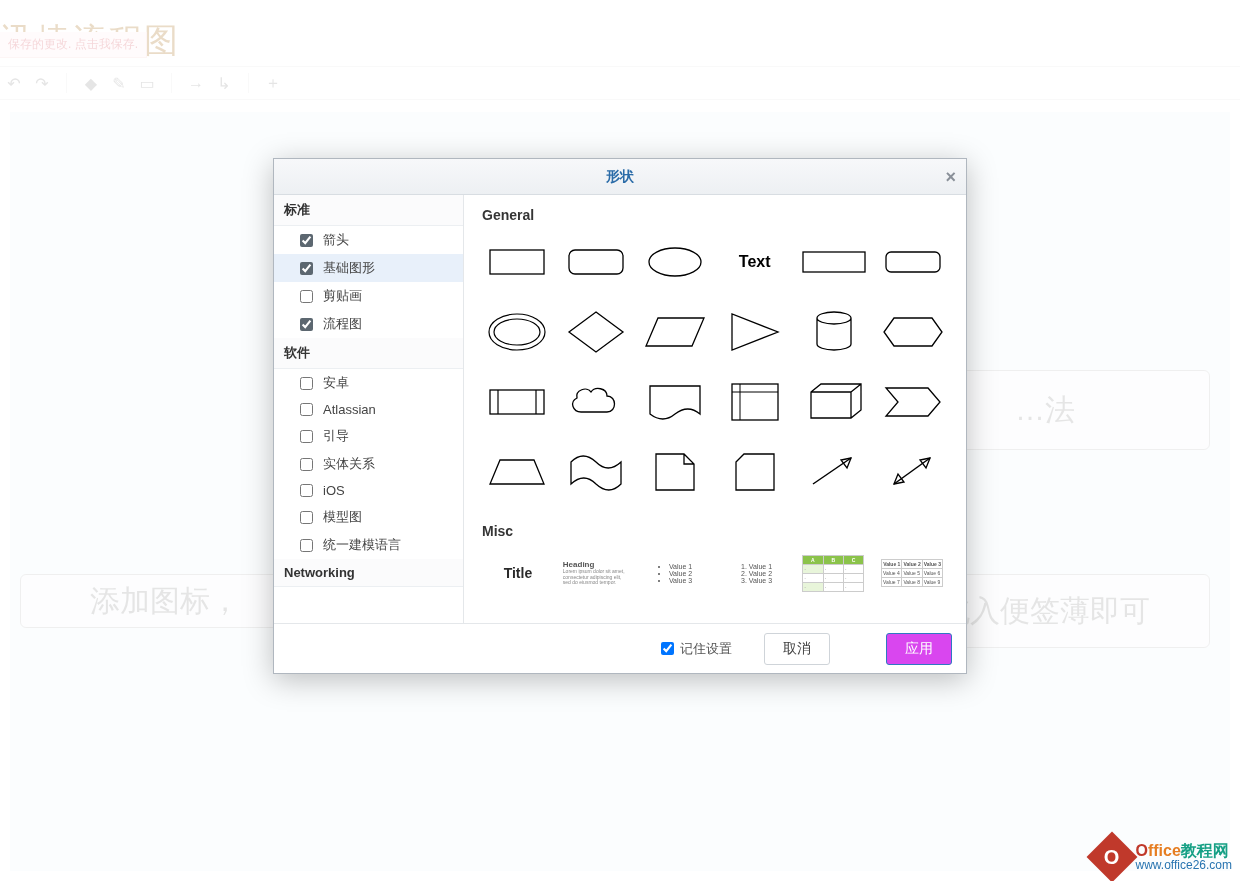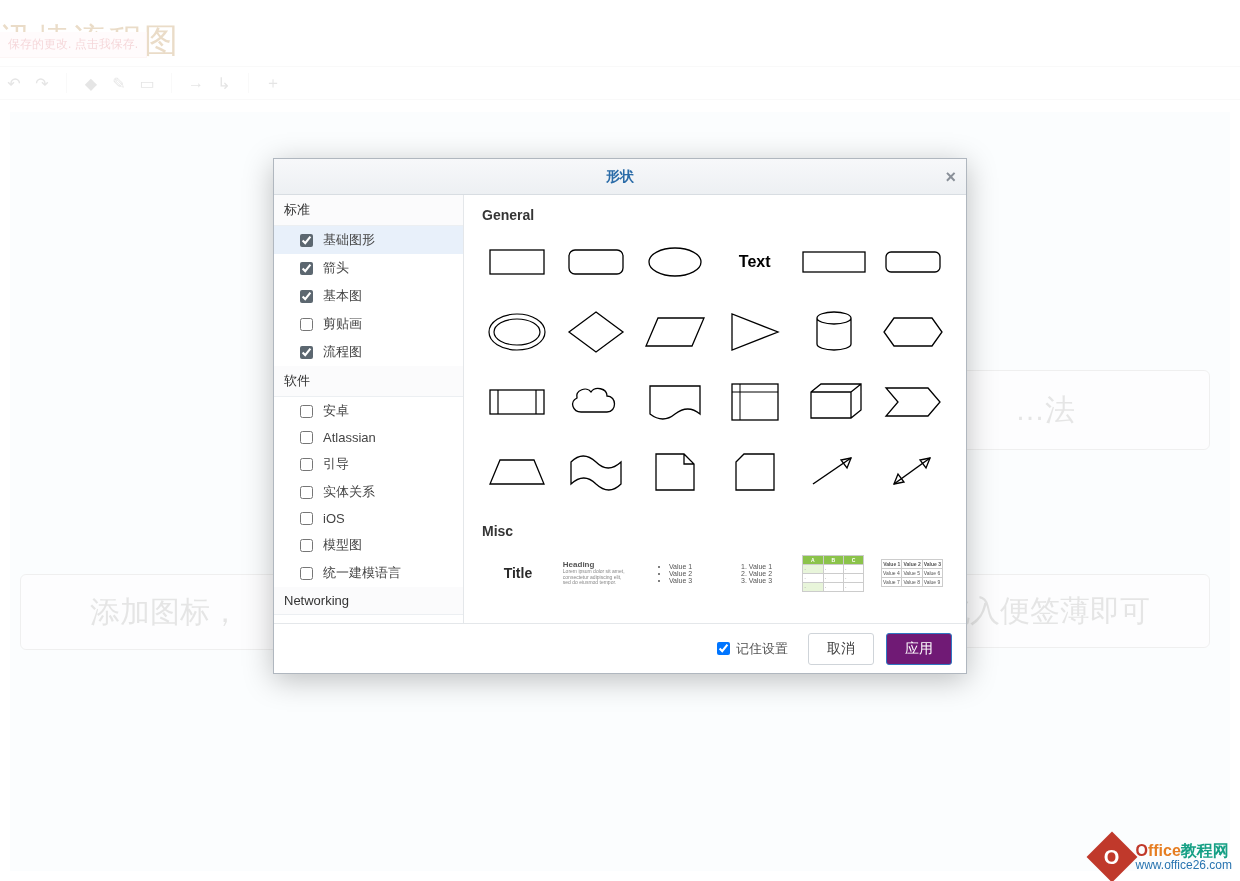--- a/index.html
+++ b/index.html
@@ -20,42 +20,42 @@
 .edge { position:absolute; background:#aeb2b6; }
 .arrowhead { position:absolute; width:0;height:0;border-left:5px solid transparent;border-right:5px solid transparent;border-top:10px solid #aeb2b6; }
 
 .modal-wrap { position:absolute; inset:0; z-index:10; display:flex; align-items:flex-start; justify-content:center; padding-top:158px; }
 .modal { width:694px; height:516px; background:#fff; border:1px solid #b0b7bf; box-shadow:0 6px 28px rgba(0,0,0,0.25); display:flex; flex-direction:column; }
 .modal-header { height:36px; background:linear-gradient(#f7f8fa,#edf0f3); border-bottom:1px solid #d8dde2; display:flex; align-items:center; justify-content:center; position:relative; }
 .modal-header .title { color:#2b6ca8; font-size:14px; font-weight:600; }
 .modal-header .close { position:absolute; right:10px; top:8px; color:#8a9099; font-size:18px; cursor:pointer; font-weight:bold; }
 .modal-body { flex:1; display:flex; overflow:hidden; }
 .sidebar { width:190px; border-right:1px solid #e4e7ea; overflow-y:auto; background:#fff; }
-.section-header { padding:6px 10px; font-size:13px; font-weight:400; color:#333; border-bottom:1px solid #eceff2; background:#fbfbfc; }
+.section-header { padding:6px 10px; font-size:13px; font-weight:700; color:#333; border-bottom:1px solid #eceff2; background:#fbfbfc; }
 .cat-item { display:flex; align-items:center; padding:5px 10px 5px 26px; font-size:13px; color:#444; cursor:pointer; }
 .cat-item.selected { background:#e8f0fa; }
 .cat-item input { margin-right:10px; accent-color:#5c6770; }
 .shapes-pane { flex:1; overflow-y:auto; padding:8px 18px 12px 18px; position:relative; }
 .group-title { font-size:14px; font-weight:700; color:#353535; margin:4px 0 10px 0; font-family:Arial,Helvetica,sans-serif; }
 .shape-grid { display:grid; grid-template-columns:repeat(6,1fr); gap:12px 10px; margin-bottom:22px; }
 .shape-cell { height:58px; display:flex; align-items:center; justify-content:center; }
 .shape-cell svg { width:66px; height:48px; }
 .misc-grid { display:grid; grid-template-columns:repeat(6,1fr); gap:7px; }
 .misc-cell { height:48px; font-size:7px; color:#555; display:flex; align-items:center; justify-content:center; overflow:hidden; }
 .misc-title { font-size:14px; font-weight:700; color:#2a2a2a; }
 .misc-heading { font-size:8px; font-weight:700; }
 .misc-sub { font-size:5px; color:#888; line-height:1.1; }
 .misc-list { font-size:7px; text-align:left; }
 .misc-tbl { width:62px; border-collapse:collapse; font-size:5px; }
 .misc-tbl td,.misc-tbl th { border:1px solid #ccc; padding:1px; }
 .modal-footer { height:50px; border-top:1px solid #e4e7ea; display:flex; align-items:center; justify-content:flex-end; gap:12px; padding:0 14px; background:#fff; }
-.modal-footer label { font-size:13px; color:#555; display:flex; align-items:center; gap:6px; margin-right:8px; }
+.modal-footer label { font-size:13px; color:#555; display:flex; align-items:center; gap:6px; margin-right:20px; }
 .btn { padding:6px 18px; font-size:14px; border-radius:3px; cursor:pointer; }
 .btn-default { background:#fff; border:1px solid #cfd4d9; color:#404040; }
-.btn-primary { background:#701a75; border:1px solid #2f78c2; color:#fff; }
+.btn-primary { background:#d946ef; border:1px solid #2f78c2; color:#fff;margin-left:44px; }
 .sidebar::-webkit-scrollbar,.shapes-pane::-webkit-scrollbar{width:7px;}
 .sidebar::-webkit-scrollbar-thumb,.shapes-pane::-webkit-scrollbar-thumb{background:#c2c8cf;border-radius:4px;}
 
 .watermark { position:absolute; right:8px; bottom:6px; z-index:20; text-align:left; font-family:Arial,sans-serif; display:flex; align-items:center; gap:6px; }
 .wm-icon { width:36px;height:36px;background:#c0392b; transform:rotate(45deg); display:flex;align-items:center;justify-content:center; }
 .wm-icon span { transform:rotate(-45deg); color:#fff; font-weight:bold; font-size:20px; }
 .wm-text { line-height:1.1; }
 .wm-brand { font-size:16px; }
 .wm-brand .o1{color:#c0392b;font-weight:bold;} .wm-brand .o2{color:#e67e22;font-weight:bold;}
 .wm-brand .cn{color:#16a085;font-weight:bold;}
@@ -74,52 +74,48 @@
   <div class="tb-btn">✎</div>
   <div class="tb-btn">▭</div>
   <div class="tb-sep"></div>
   <div class="tb-btn">→</div>
   <div class="tb-btn">↳</div>
   <div class="tb-sep"></div>
   <div class="tb-btn">＋</div>
 </div>
 <div class="canvas">
   <div class="canvas-inner">
-    <div class="node" style="left:10px;top:462px;width:290px;height:76px;">添加图标，</div>
+    <div class="node" style="left:10px;top:462px;width:290px;height:54px;">添加图标，</div>
     <div class="node" style="left:870px;top:258px;width:330px;height:80px;">…法</div>
     <div class="node" style="left:870px;top:462px;width:330px;height:74px;">拖入便签薄即可</div>
     <div class="edge" style="left:915px;top:120px;width:1px;height:138px;"></div>
     <div class="arrowhead" style="left:910px;top:250px;"></div>
     <div class="edge" style="left:930px;top:338px;width:1px;height:124px;"></div>
     <div class="arrowhead" style="left:925px;top:454px;"></div>
   </div>
 </div>
 
 <div class="overlay"></div>
 
 <div class="modal-wrap">
   <div class="modal">
     <div class="modal-header">
       <span class="title">形状</span>
       <span class="close">×</span>
     </div>
     <div class="modal-body">
       <div class="sidebar" id="sidebar">
           <div class="section-header">标准</div>
+          <div class="cat-item">
+            <input type="checkbox" checked="" style="">
+            <span>箭头</span>
+          </div>
           <div class="cat-item selected">
             <input type="checkbox" checked="" style="">
             <span>基础图形</span>
-          </div>
-          <div class="cat-item">
-            <input type="checkbox" checked="" style="">
-            <span>箭头</span>
-          </div>
-          <div class="cat-item">
-            <input type="checkbox" checked="" style="">
-            <span>基本图</span>
           </div>
           <div class="cat-item">
             <input type="checkbox" style="">
             <span>剪贴画</span>
           </div>
           <div class="cat-item">
             <input type="checkbox" checked="" style="">
             <span>流程图</span>
           </div>
           <div class="section-header">软件</div>

